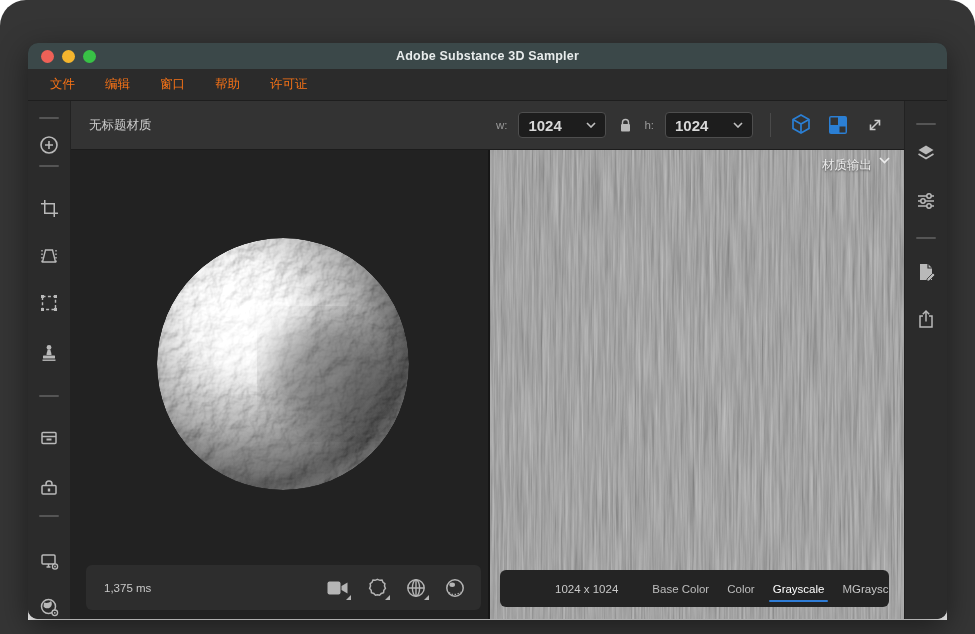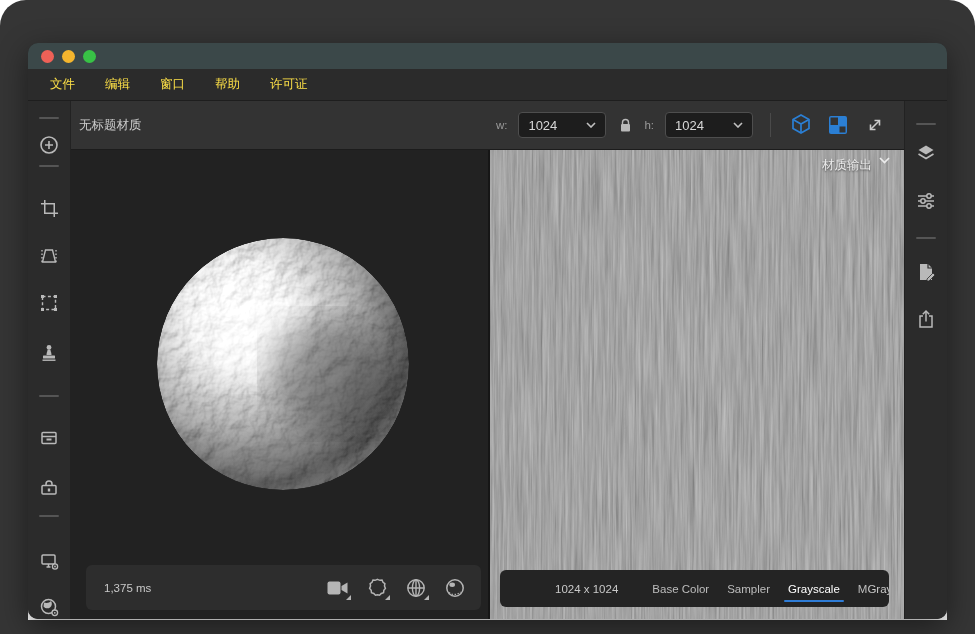--- a/index.html
+++ b/index.html
@@ -9,37 +9,37 @@
   .window{position:absolute;left:28px;top:43px;width:919px;height:576px;border-radius:10px;overflow:hidden;background:#2b2b2b;box-shadow:0 8px 30px rgba(0,0,0,.45);}
   
   .titlebar{position:relative;height:26px;background:#3b4849;display:flex;align-items:center;justify-content:center;}
   .traffic{position:absolute;left:13px;top:0;height:26px;display:flex;align-items:center;gap:8px;}
   .dot{width:13px;height:13px;border-radius:50%;}
   .dot.red{background:#ee6157;} .dot.yellow{background:#f4b62e;} .dot.green{background:#38c246;}
   .win-title{font-size:12.5px;font-weight:bold;color:#e8ecec;letter-spacing:.2px;}
   
   .menubar{position:relative;height:31px;background:#2b2b2b;border-bottom:1px solid #1e1e1e;display:flex;align-items:center;}
   .menu-items{display:flex;align-items:center;gap:30px;padding-left:22px;}
-  .menu-item{font-size:12.5px;color:#fde047;cursor:default;}
+  .menu-item{font-size:12.5px;color:#f97316;cursor:default;}
   .project-title{position:absolute;left:0;right:0;text-align:center;font-size:12.5px;color:#d2d3d3;pointer-events:none;}
   
   .content{display:flex;height:518px;}
   .rail{position:relative;width:42px;background:#2b2b2b;flex:none;}
   .rail.left{border-right:1px solid #222;}
   .rail.right{border-left:1px solid #222;}
   .rail .ic{position:absolute;left:50%;transform:translateX(-50%);width:22px;height:22px;display:flex;align-items:center;justify-content:center;color:#b9b9b9;}
   .rail .divider{position:absolute;left:50%;transform:translateX(-50%);width:20px;height:2px;background:#555;border-radius:1px;}
   .center{flex:1;display:flex;flex-direction:column;min-width:0;}
   
   .toolbar{height:48px;background:#333333;border-bottom:1px solid #1c1c1c;display:flex;align-items:center;flex:none;}
-  .mat-name{font-size:12.5px;color:#cdcdcd;margin-left:8px;}
+  .mat-name{font-size:12.5px;color:#cdcdcd;margin-left:18px;}
   .tb-right{margin-left:auto;display:flex;align-items:center;gap:11px;padding-right:16px;}
   .dim-label{font-size:11.5px;color:#9a9a9a;}
   .select{width:88px;height:26px;background:#1d1d1d;border:1px solid #4e4e4e;border-radius:4px;display:flex;align-items:center;justify-content:space-between;padding:0 9px;box-sizing:border-box;}
-  .select .val{font-size:13px;color:#d8d8d8;}
+  .select .val{font-size:15px;color:#d8d8d8;font-weight:bold;}
   .vsep{width:1px;height:24px;background:#4a4a4a;margin:0 6px;}
   .tb-ic{width:26px;height:26px;display:flex;align-items:center;justify-content:center;}
   
   .viewports{flex:1;display:flex;min-height:0;}
   .view3d{position:relative;width:417px;flex:none;background:#222222;overflow:hidden;}
   .view2d{position:relative;flex:1;border-left:2px solid #161616;overflow:hidden;background:#565656;}
   .tex-svg{position:absolute;inset:0;width:100%;height:100%;display:block;}
   .sphere-wrap{position:absolute;left:84px;top:86px;width:256px;height:256px;}
   .hud{position:absolute;left:15px;right:7px;bottom:9px;height:45px;background:#2d2d2d;border-radius:6px;display:flex;align-items:center;padding:0 14px 0 18px;box-sizing:border-box;gap:40px;}
   .hud .ms{font-size:11.5px;color:#c9c9c9;}
@@ -65,20 +65,21 @@
   <div class="white-under"></div>
 
   <div class="window">
 
     <div class="titlebar">
       <div class="traffic">
         <span class="dot red"></span>
         <span class="dot yellow"></span>
         <span class="dot green"></span>
       </div>
+      <span class="win-title">Adobe Substance 3D Sampler</span>
     </div>
 
     <div class="menubar">
       <div class="menu-items">
         <span class="menu-item">文件</span>
         <span class="menu-item">编辑</span>
         <span class="menu-item">窗口</span>
         <span class="menu-item">帮助</span>
         <span class="menu-item">许可证</span>
       </div>
@@ -298,21 +299,21 @@
             <div class="out-select">
               <span>材质输出</span>
               <svg width="11" height="7" viewBox="0 0 11 7" fill="none" stroke="#ececec" stroke-width="1.7">
                   <path d="M1 1l4.5 4.5L10 1"></path>
                 </svg>
             </div>
             <div class="bar2d">
               <span class="res">1024 x 1024</span>
               <div class="tabs">
                 <span class="tab">Base Color</span>
-                <span class="tab">Sampler</span>
+                <span class="tab">Color</span>
                 <span class="tab active">Grayscale</span>
                 <span class="tab clipped">M</span>
               </div>
               <span class="fmt">Grayscale, 16bpc</span>
             </div>
           </div>
         </div>
       </div>
 
       <div class="rail right">

